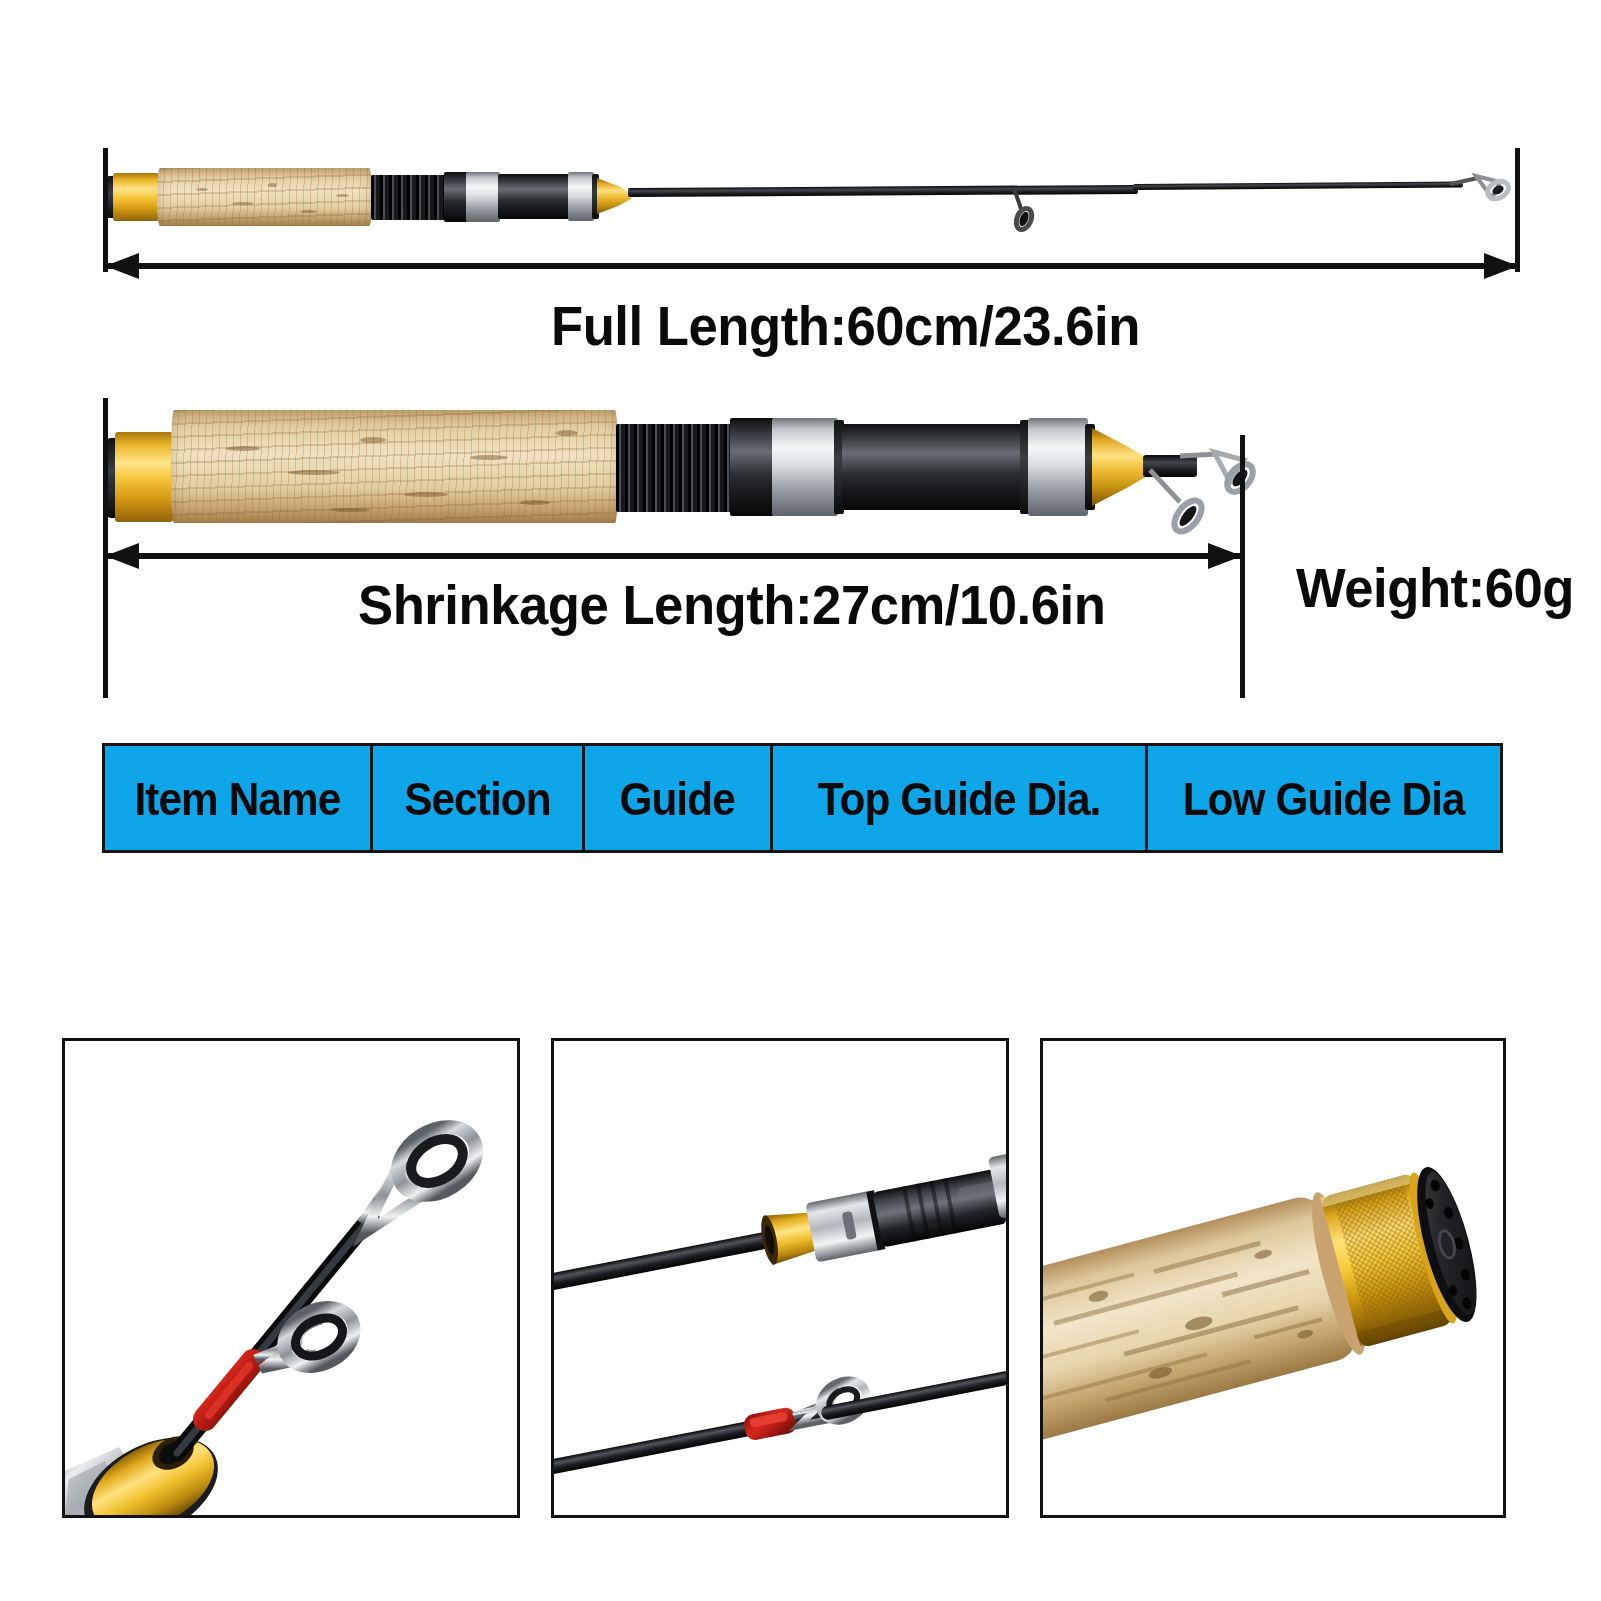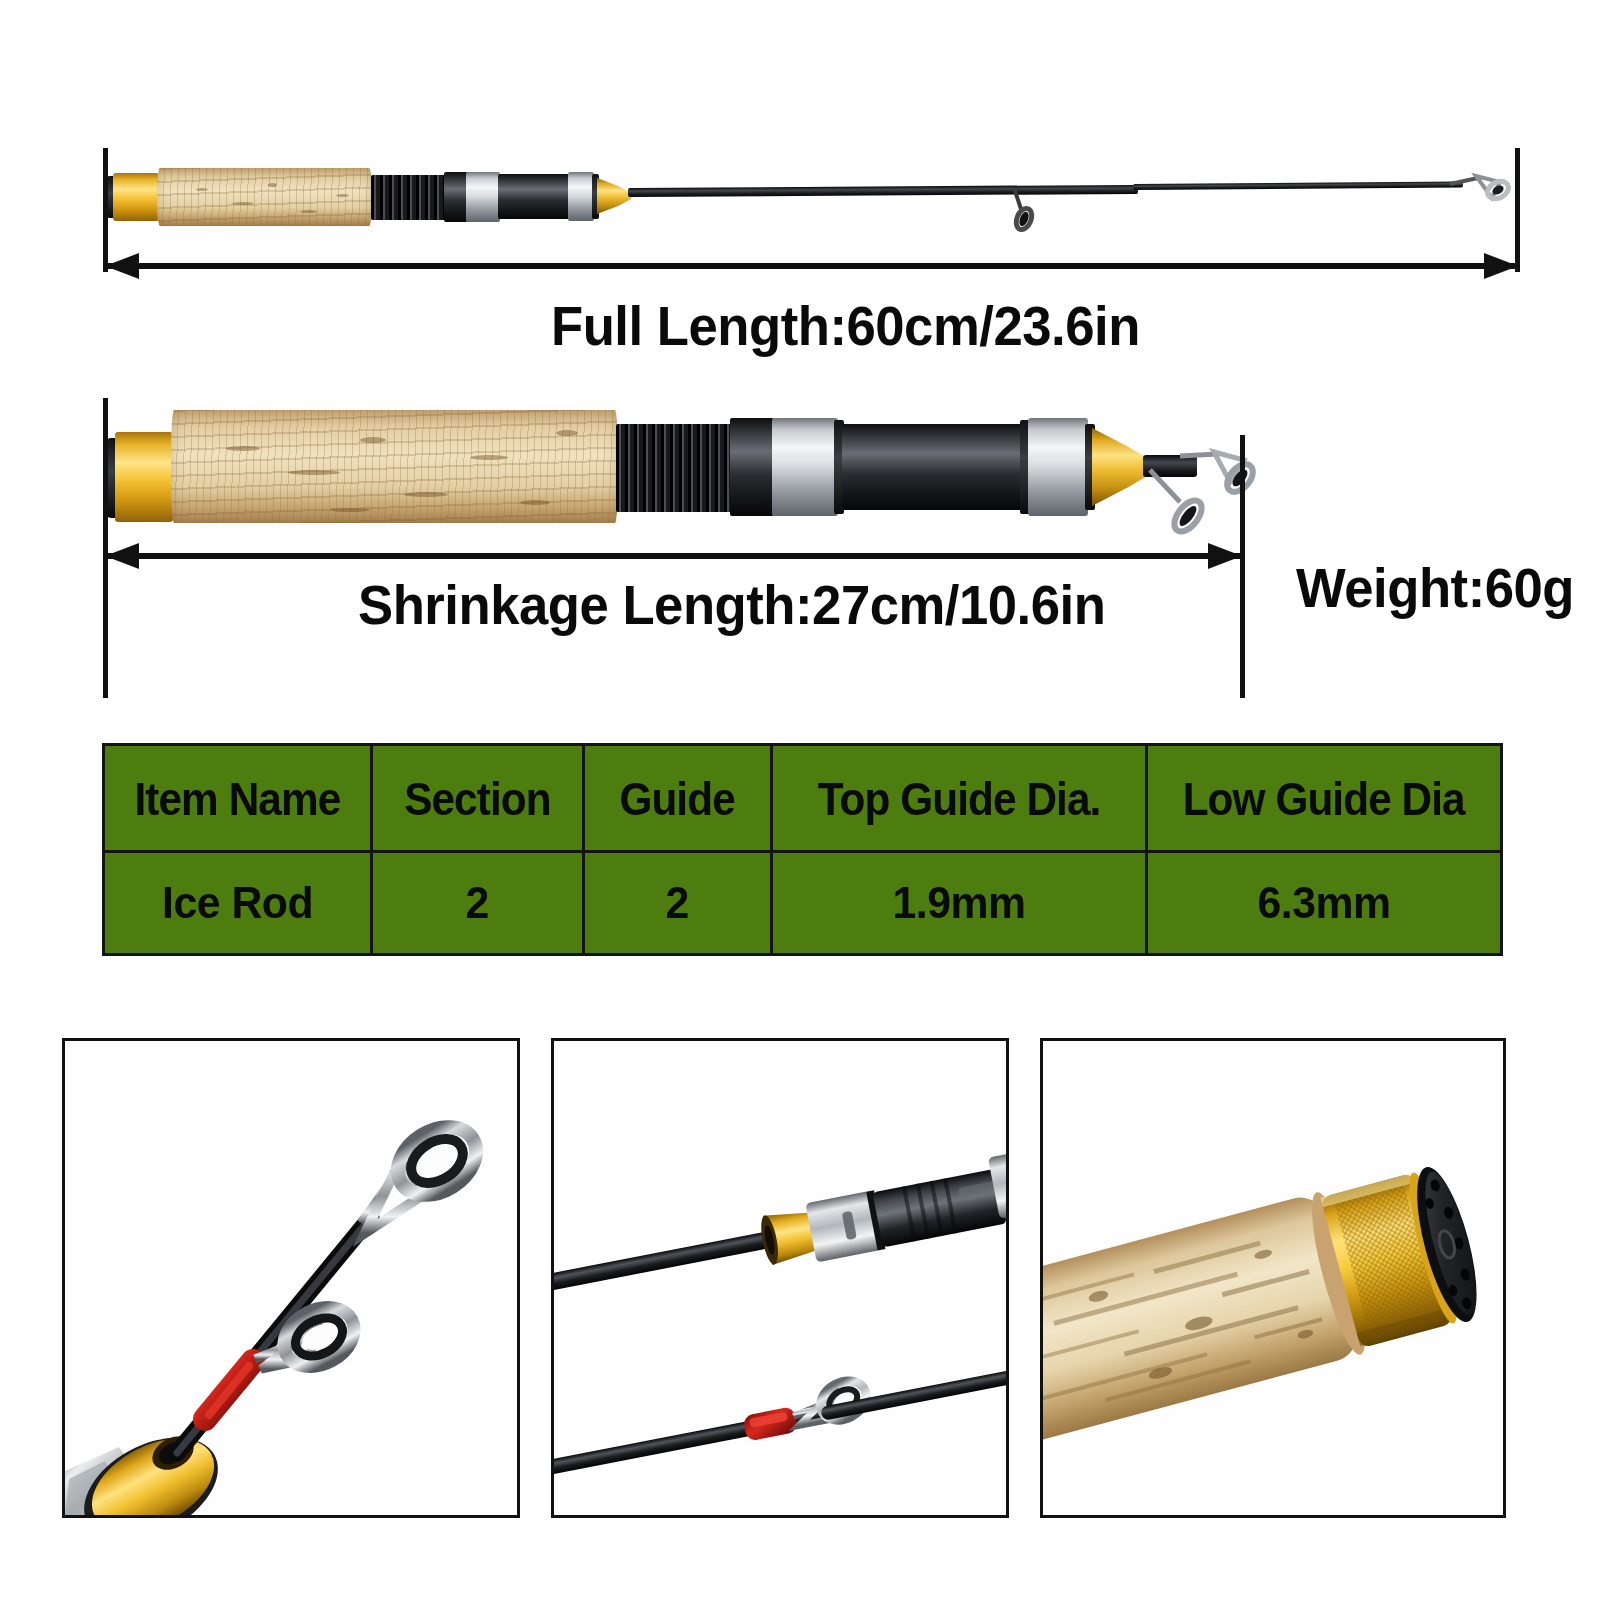--- a/index.html
+++ b/index.html
@@ -114,21 +114,21 @@
     border-radius: 2px;
   }
 
   
 
   
   #spec-table {
     position: absolute;
     border-collapse: collapse;
     table-layout: fixed;
-    background: #4d7c0f;
+    background: #0ea5e9;
   }
   #spec-table td {
     border: 3px solid #141414;
     text-align: center;
     vertical-align: middle;
     color: #0a0a0a;
     font-family: "Liberation Sans", "DejaVu Sans", sans-serif;
     font-weight: bold;
     padding: 0;
   }
@@ -281,27 +281,20 @@
       <col style="width:375px">
       <col style="width:355px">
     </colgroup>
     <tbody>
       <tr class="head">
         <td><span>Item Name</span></td>
         <td><span>Section</span></td>
         <td><span>Guide</span></td>
         <td><span>Top Guide Dia.</span></td>
         <td><span>Low Guide Dia</span></td>
-      </tr>
-      <tr class="body">
-        <td><span>Ice Rod</span></td>
-        <td><span>2</span></td>
-        <td><span>2</span></td>
-        <td><span>1.9mm</span></td>
-        <td><span>6.3mm</span></td>
       </tr>
     </tbody>
   </table>
 
   <div class="panel" style="left:62px; top:1038px; width:452px; height:474px;">
     <div class="panel-inner">
       <svg width="452" height="474" viewBox="0 0 452 474">
         <defs>
           <linearGradient id="p1blank" x1="0" y1="0" x2="0" y2="1">
             <stop offset="0%" stop-color="#090909"></stop>

